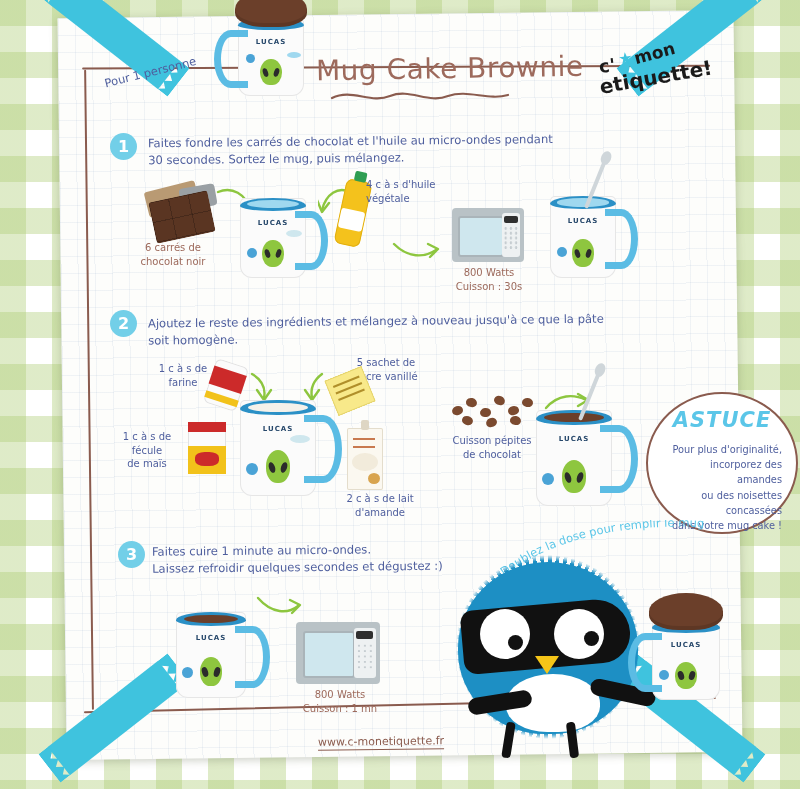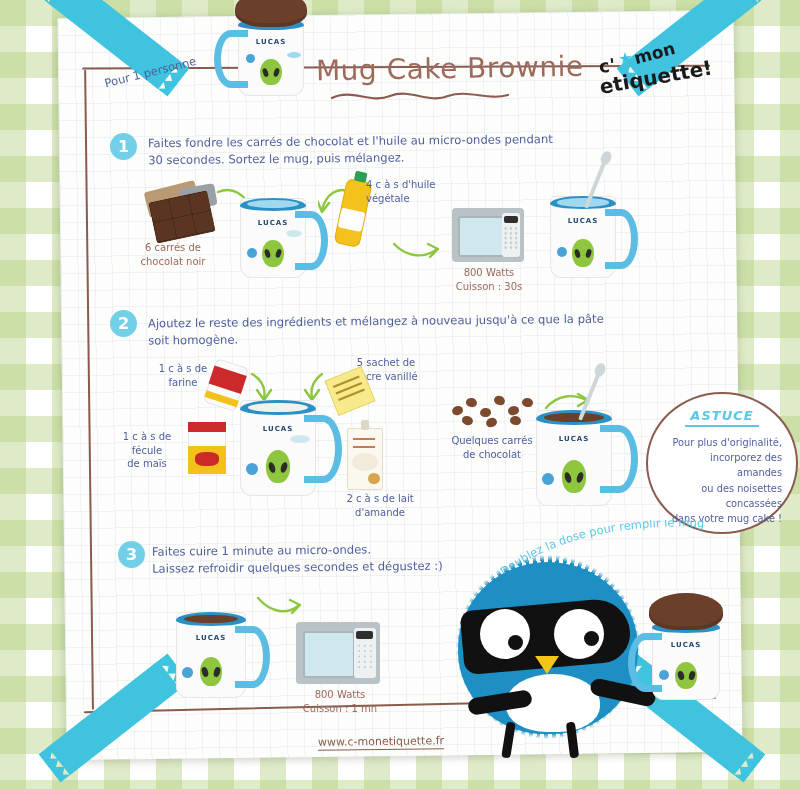--- a/index.html
+++ b/index.html
@@ -111,21 +111,21 @@
   .arrow{position:absolute;}
 
   
   .astuce{
     position:absolute;left:646px;top:392px;width:152px;height:142px;
     border:2px solid #8a5b4e;border-radius:50%;
     background:#ffffff;
     display:flex;flex-direction:column;align-items:center;justify-content:flex-start;
     padding-top:14px;box-sizing:border-box;
   }
-  .astuce-title{font-size:13px;color:#5bc6e8;font-weight:bold;font-style:italic;letter-spacing:1px;}
+  .astuce-title{font-size:21px;color:#5bc6e8;font-weight:bold;font-style:italic;letter-spacing:1px;}
   .astuce-underline{width:74px;height:2px;background:#5bc6e8;margin:2px 0 8px;}
   .astuce-body{font-size:9.8px;line-height:1.55;color:#4f5f9e;text-align:right;padding:0 14px;}
 
   
   .bird-text{position:absolute;left:498px;top:520px;}
 
   
   .footer{
     position:absolute;left:318px;top:735px;font-size:11px;color:#8a5b4e;
     border-bottom:1px solid #8a5b4e;padding-bottom:1px;transform:rotate(-.7deg);
@@ -361,21 +361,21 @@
   <div class="chip" style="left:0;top:14px;transform:rotate(-18deg);"></div>
   <div class="chip" style="left:14px;top:6px;transform:rotate(12deg);"></div>
   <div class="chip" style="left:28px;top:16px;transform:rotate(-8deg);"></div>
   <div class="chip" style="left:42px;top:4px;transform:rotate(22deg);"></div>
   <div class="chip" style="left:56px;top:14px;transform:rotate(-14deg);"></div>
   <div class="chip" style="left:70px;top:6px;transform:rotate(6deg);"></div>
   <div class="chip" style="left:10px;top:24px;transform:rotate(16deg);"></div>
   <div class="chip" style="left:34px;top:26px;transform:rotate(-22deg);"></div>
   <div class="chip" style="left:58px;top:24px;transform:rotate(10deg);"></div>
 </div>
-<div class="lbl lbl-blue" style="left:430px;top:434px;width:124px;white-space:pre-line;">Quelques carrés
+<div class="lbl lbl-blue" style="left:430px;top:434px;width:124px;white-space:pre-line;">Cuisson pépites
 de chocolat</div>
 
 <svg class="arrow" style="left:544px;top:392px;" width="44" height="26">
   <path d="M2,16 C14,2 30,2 42,8" stroke="#8dc63f" stroke-width="2.4" fill="none" stroke-linecap="round"></path>
   <path d="M34,2 L44,8 L34,14" stroke="#8dc63f" stroke-width="2.4" fill="none" stroke-linecap="round" stroke-linejoin="round"></path>
 </svg>
 
 <div class="mug" style="left:536px;top:410px;width:76px;height:96px;">
   <div class="body"></div>
   <div class="rim"></div>

